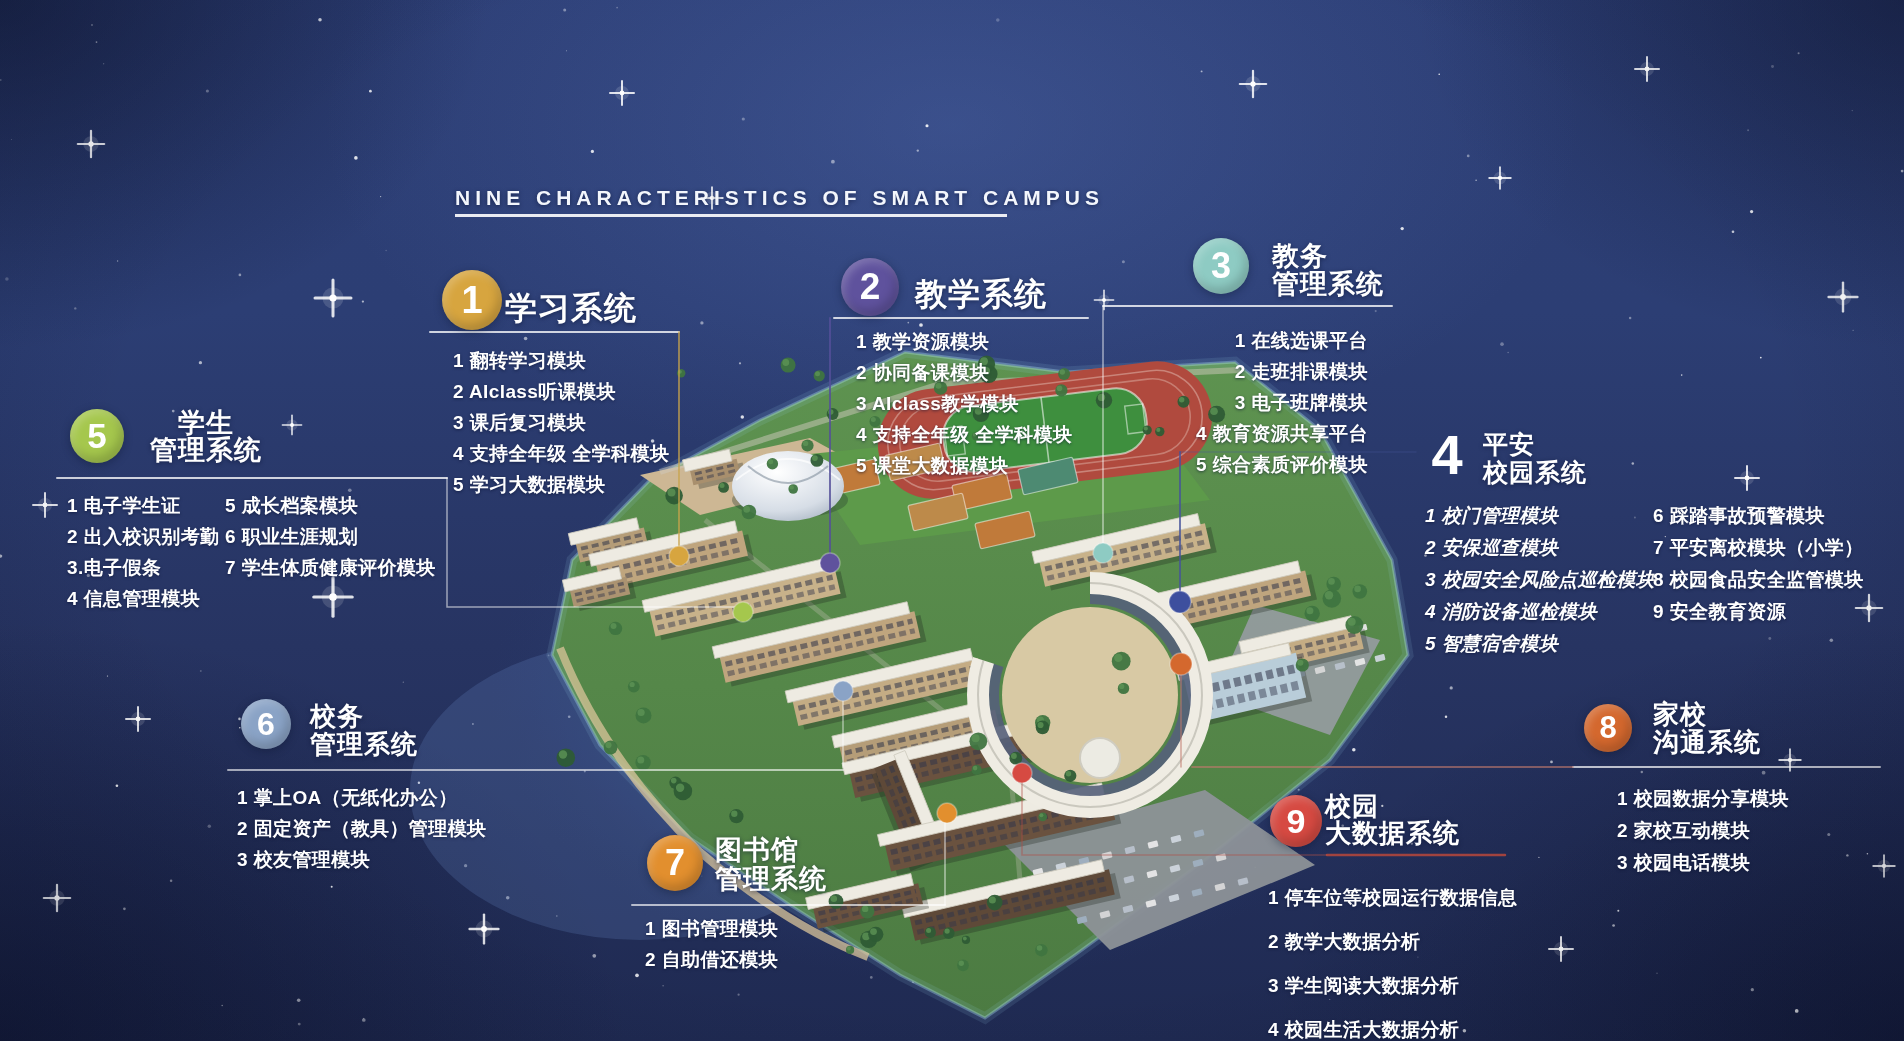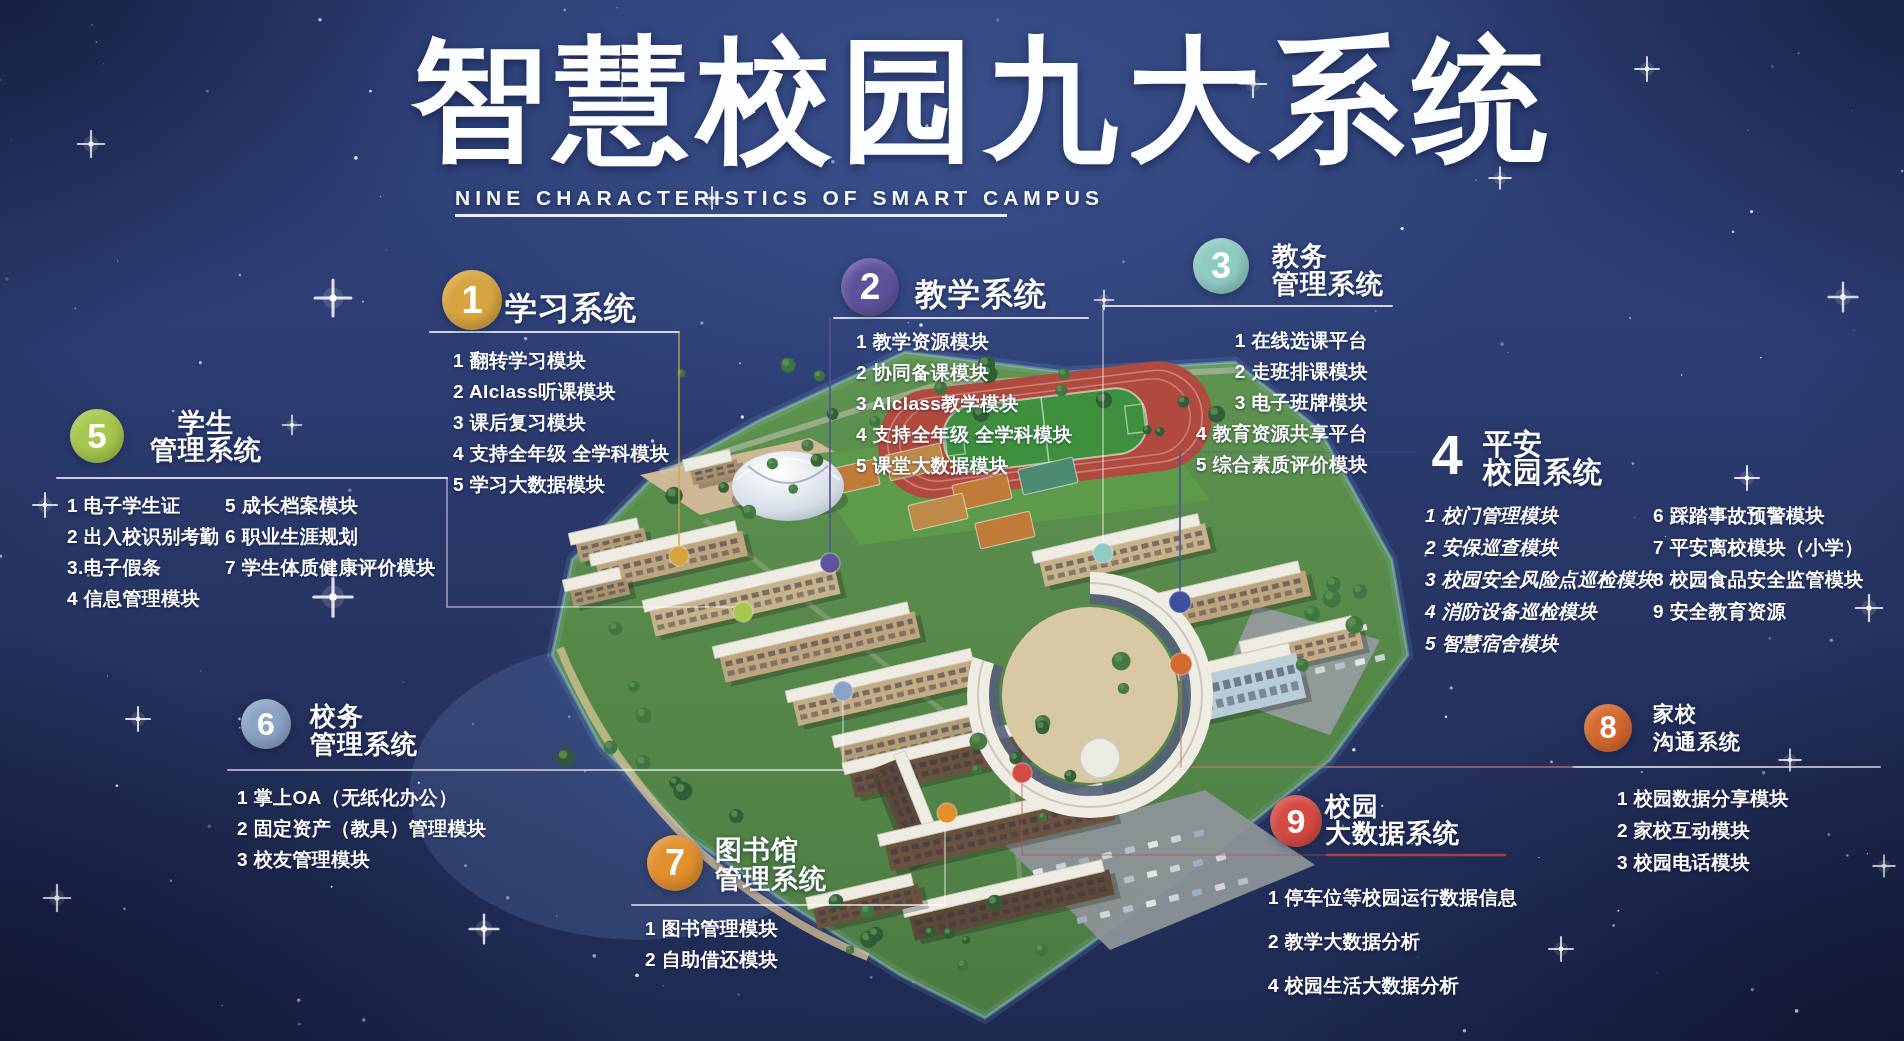--- a/index.html
+++ b/index.html
@@ -42,31 +42,31 @@
   .mods{position:absolute;white-space:nowrap;}
   .mod{color:#fff;font-size:19px;font-weight:600;line-height:31px;letter-spacing:.4px;text-shadow:0 1px 3px rgba(8,16,48,.6);}
 
   #s1{left:442px;top:270px;} #s1 .badge{width:60px;height:60px;font-size:38px;}
   #s1 .stitle{left:63px;top:17px;font-size:32px;text-align:right;} #s1 .mods{left:11px;top:75px;}
   #s2{left:841px;top:258px;} #s2 .badge{width:58px;height:58px;font-size:37px;}
   #s2 .stitle{left:74px;top:15px;font-size:32px;} #s2 .mods{left:15px;top:68px;}
   #s3{left:1193px;top:238px;} #s3 .badge{width:56px;height:56px;font-size:36px;}
   #s3 .stitle{left:79px;top:4px;font-size:27px;line-height:28px;} #s3 .mods{left:3px;top:87px;text-align:right;}
   #s4{left:1425px;top:424px;} #s4 .badge{width:44px;height:60px;font-size:56px;}
-  #s4 .stitle{left:58px;top:6px;font-size:29px;line-height:28px;}
+  #s4 .stitle{left:58px;top:6px;font-size:25px;line-height:28px;}
   #s4 .mods.c1{left:0px;top:76px;font-style:italic;} #s4 .mods.c2{left:228px;top:76px;} #s4 .mod{line-height:32px;}
   #s5{left:70px;top:409px;} #s5 .badge{width:54px;height:54px;font-size:35px;}
   #s5 .stitle{left:80px;top:1px;font-size:27px;line-height:27px;text-align:center;}
   #s5 .mods.c1{left:-3px;top:81px;} #s5 .mods.c2{left:155px;top:81px;}
   #s6{left:241px;top:699px;} #s6 .badge{width:50px;height:50px;font-size:32px;}
   #s6 .stitle{left:69px;top:3px;font-size:26px;line-height:28px;} #s6 .mods{left:-4px;top:83px;}
   #s7{left:647px;top:835px;} #s7 .badge{width:56px;height:56px;font-size:36px;}
   #s7 .stitle{left:68px;top:3px;font-size:27px;line-height:29px;font-family:Liberation Mono, monospace;} #s7 .mods{left:-2px;top:78px;}
   #s8{left:1584px;top:704px;} #s8 .badge{width:48px;height:48px;font-size:31px;}
-  #s8 .stitle{left:69px;top:-4px;font-size:21px;line-height:28px;} #s8 .mods{left:33px;top:79px;} #s8 .mod{line-height:32px;}
+  #s8 .stitle{left:69px;top:-4px;font-size:26px;line-height:28px;} #s8 .mods{left:33px;top:79px;} #s8 .mod{line-height:32px;}
   #s9{left:1270px;top:795px;} #s9 .badge{width:52px;height:52px;font-size:34px;}
   #s9 .stitle{left:55px;top:-2px;font-size:26px;line-height:27px;} #s9 .mods{left:-2px;top:75px;} #s9 .mod{line-height:32px;margin-top:12px;}
 </style>
 </head>
 <body>
 
 <div class="stage">
 
   <svg class="layer" id="stars" width="1904" height="1041">
       <circle cx="124.4" cy="908.8" r="1.37" fill="#ffffff" opacity="0.48"></circle>
@@ -745,23 +745,20 @@
       <circle cx="743" cy="612" r="10" fill="#a5c74d"></circle>
       <circle cx="843" cy="691" r="10" fill="#8aa3c6"></circle>
       <circle cx="947" cy="813" r="10" fill="#e28f2e"></circle>
       <circle cx="1181" cy="664" r="11" fill="#d4682e"></circle>
       <circle cx="1022" cy="773" r="10" fill="#d64a42"></circle>
     </g>
   </svg>
 
   <div class="vignette"></div>
 
-  <div class="title-wrap">
-    <div class="main-title">智慧校园九大系统</div>
-  </div>
   <div class="subtitle">NINE CHARACTERISTICS OF SMART CAMPUS</div>
   <div class="subtitle-line"></div>
 
   <div class="sys" id="s1">
     <div class="badge" style="background: rgb(215, 165, 63);">1</div>
     <div class="stitle">
         <span>学习系统</span>
         <span></span>
       </div>
     <div class="mods">
@@ -883,17 +880,18 @@
 
   <div class="sys" id="s9">
     <div class="badge" style="background: rgb(214, 74, 66);">9</div>
     <div class="stitle">
         <span>校园</span>
         <span>大数据系统</span>
       </div>
     <div class="mods">
         <div class="mod">1 停车位等校园运行数据信息</div>
         <div class="mod">2 教学大数据分析</div>
+        <div class="mod">3 学生阅读大数据分析</div>
         <div class="mod">4 校园生活大数据分析</div>
       </div>
   </div>
 
 </div>
 
 </body></html>

